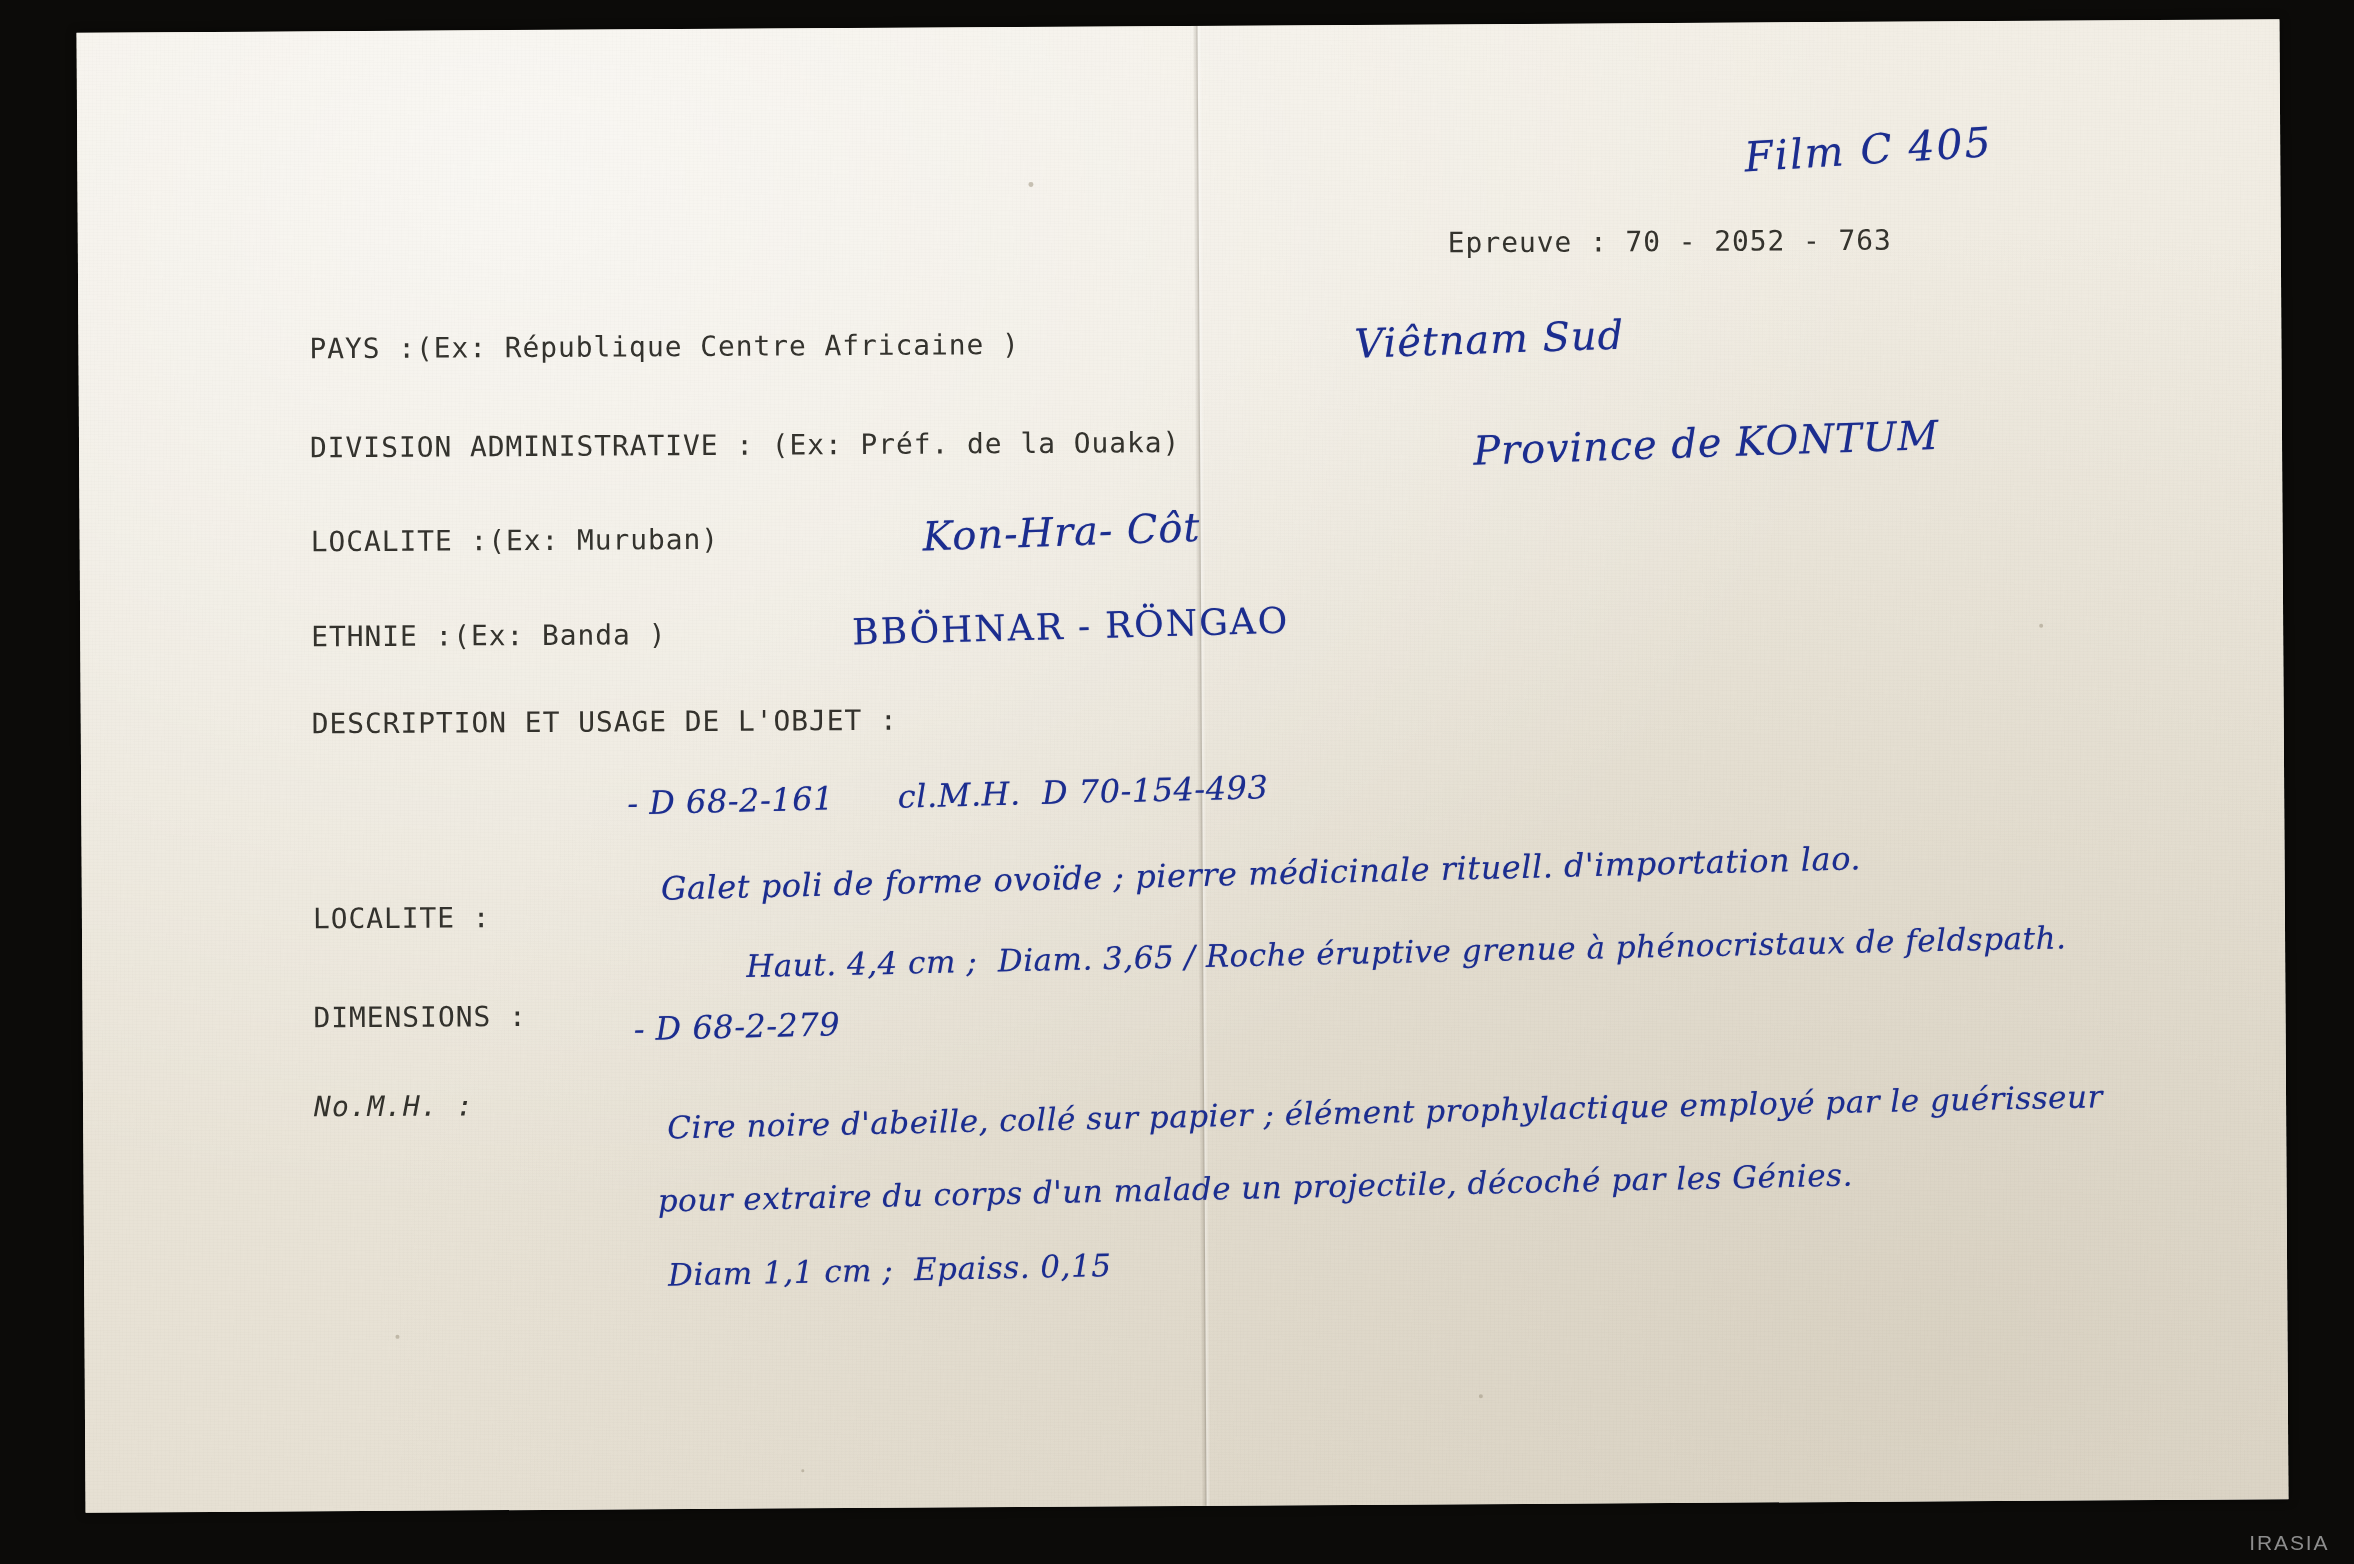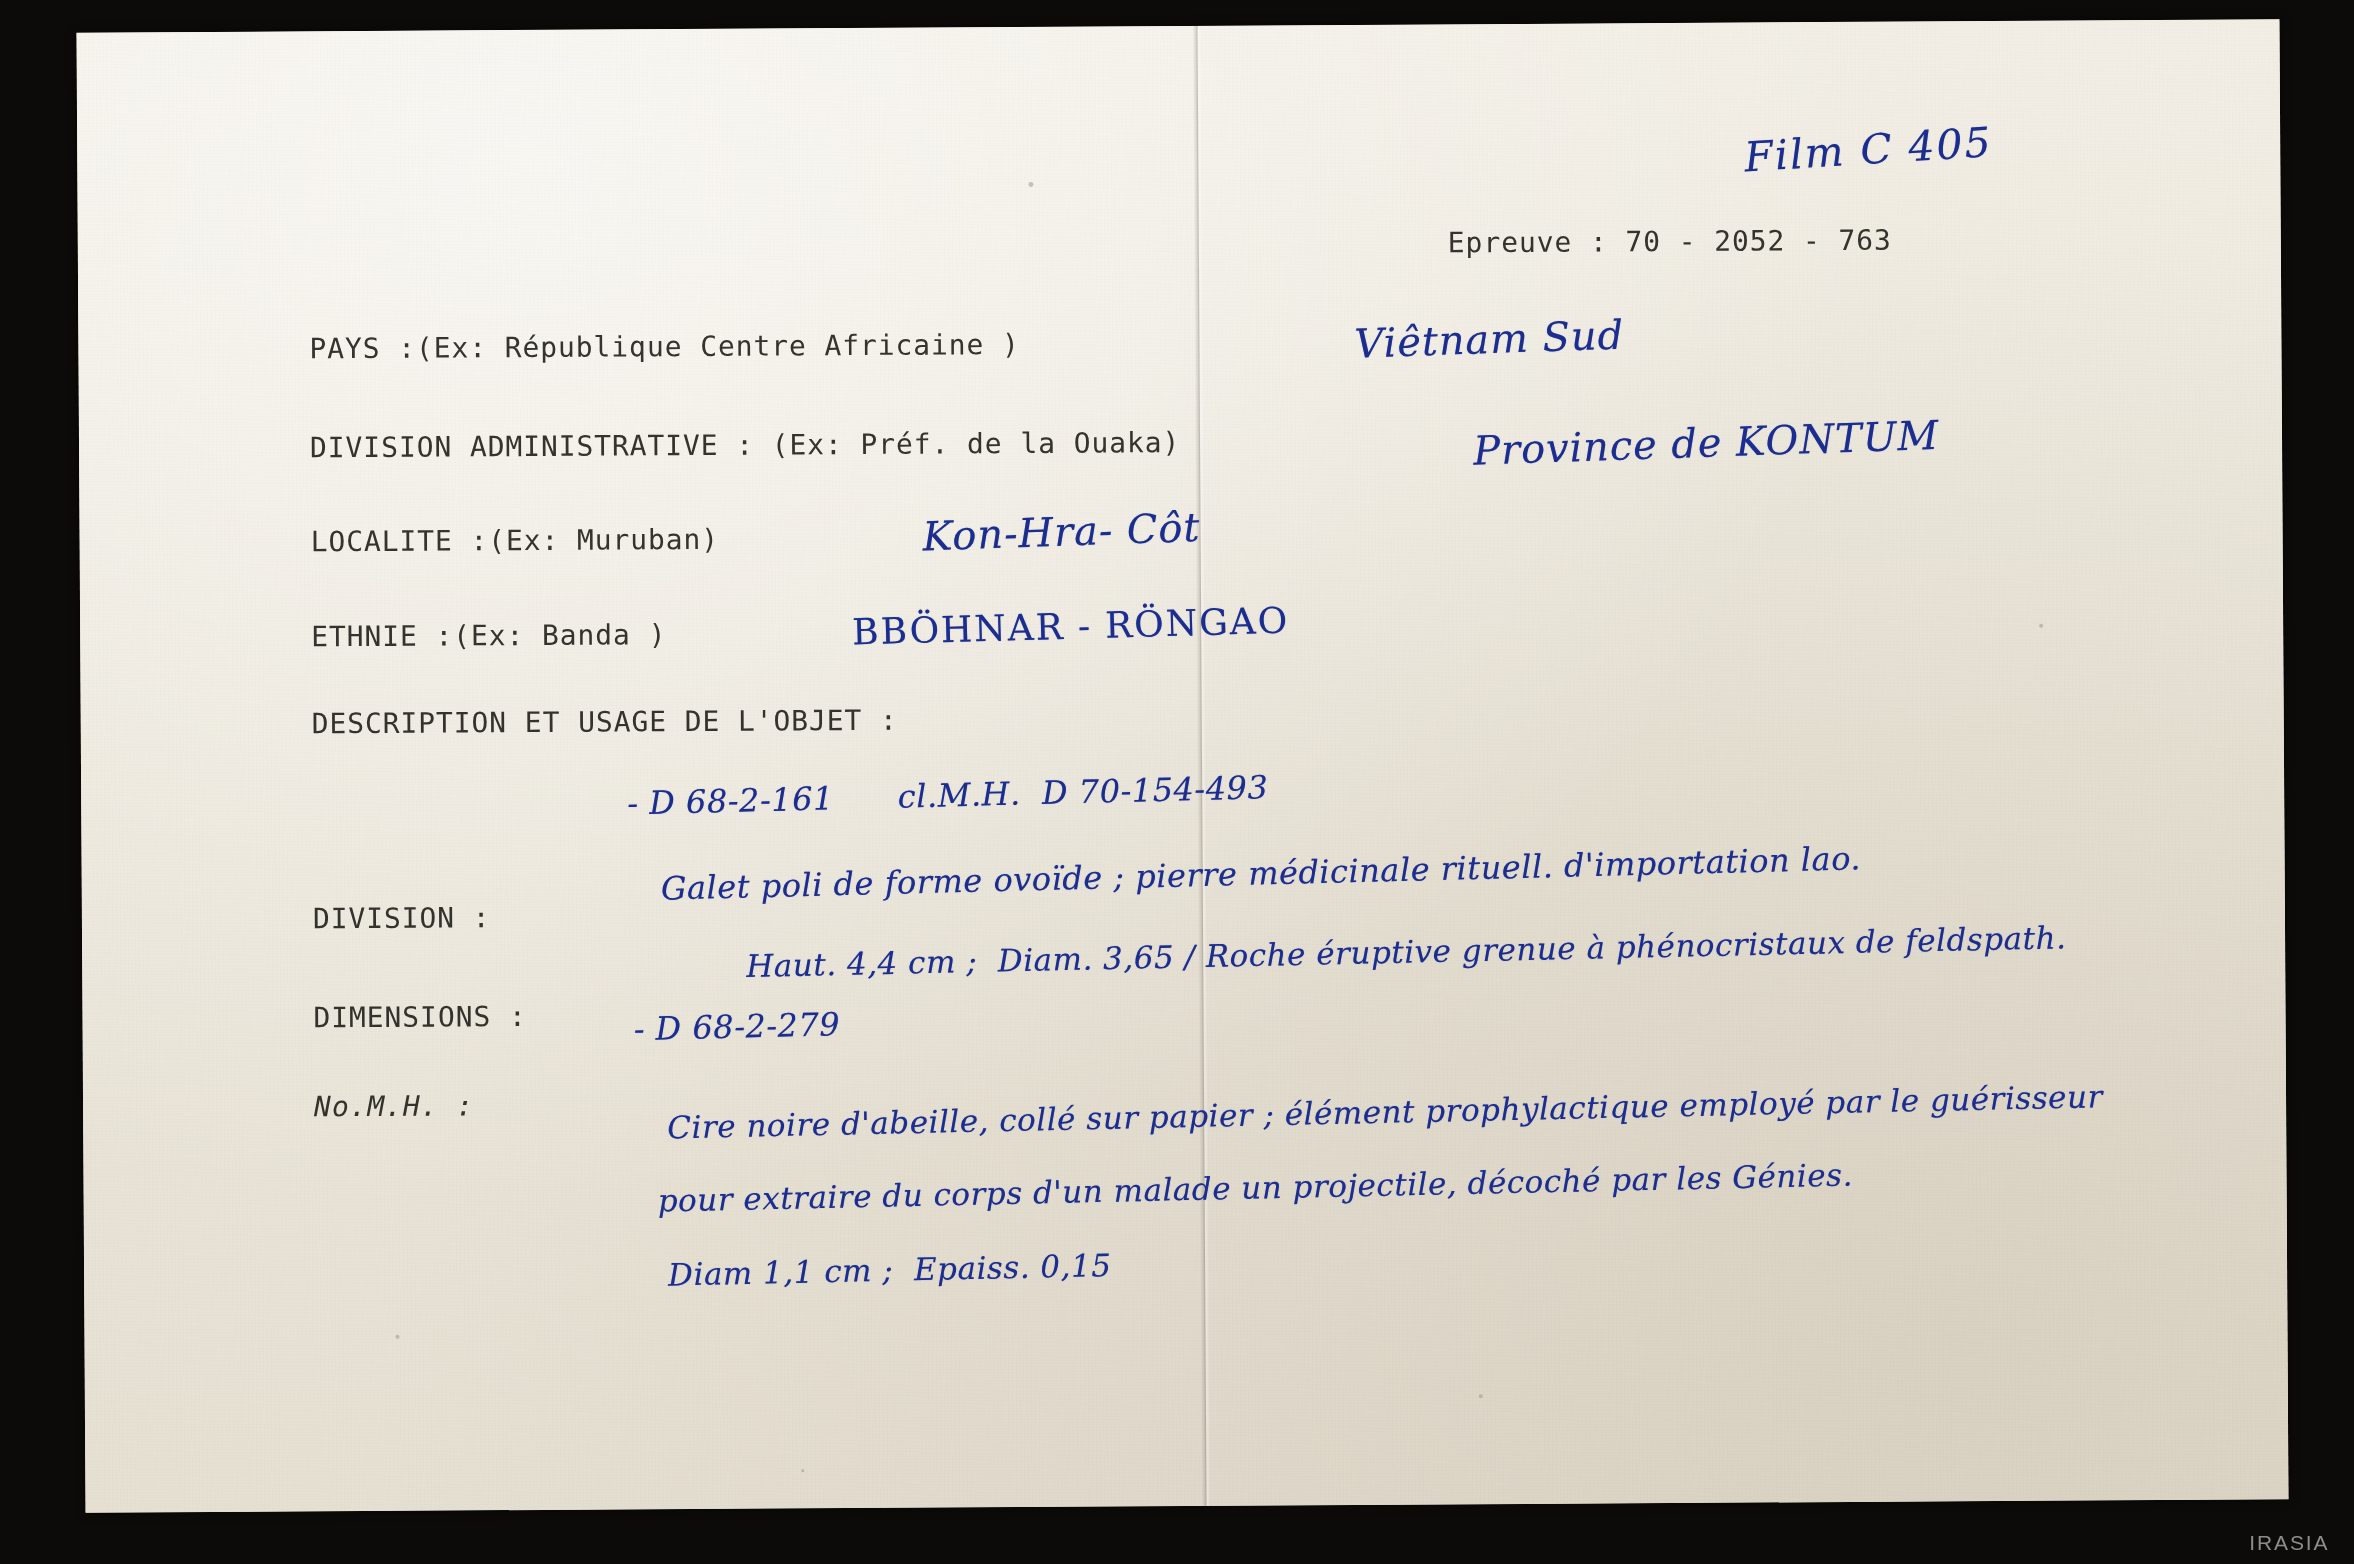--- a/index.html
+++ b/index.html
@@ -156,21 +156,21 @@
     <div class="hw hw-big" style="left:1394px;top:397px;">Province de KONTUM</div>
 
     <div class="tw tw-lg" style="left:231px;top:494px;">LOCALITE :(Ex: Muruban)</div>
     <div class="hw hw-big" style="left:843px;top:482px;">Kon-Hra- Côt</div>
 
     <div class="tw tw-lg" style="left:231px;top:589px;">ETHNIE :(Ex: Banda )</div>
     <div class="hw hw-caps" style="left:772px;top:579px;">BBÖHNAR - RÖNGAO</div>
 
     <div class="tw tw-lg" style="left:231px;top:676px;">DESCRIPTION ET USAGE DE L'OBJET :</div>
 
-    <div class="tw tw-lg" style="left:231px;top:871px;">DIVISION :</div>
+    <div class="tw tw-lg" style="left:231px;top:871px;">LOCALITE :</div>
 
     <div class="tw tw-lg" style="left:231px;top:970px;">DIMENSIONS :</div>
 
     <div class="tw tw-lg" style="left:231px;top:1059px;font-style:italic;">No.M.H. :</div>
 
     <div class="hw hw-body" style="left:546px;top:749px;">- D 68-2-161      cl.M.H.  D 70-154-493</div>
 
     <div class="hw hw-body" style="left:579px;top:829px;">Galet poli de forme ovoïde ; pierre médicinale rituell. d'importation lao.</div>
 
     <div class="hw hw-body2" style="left:664px;top:909px;">Haut. 4,4 cm ;  Diam. 3,65 / Roche éruptive grenue à phénocristaux de feldspath.</div>

